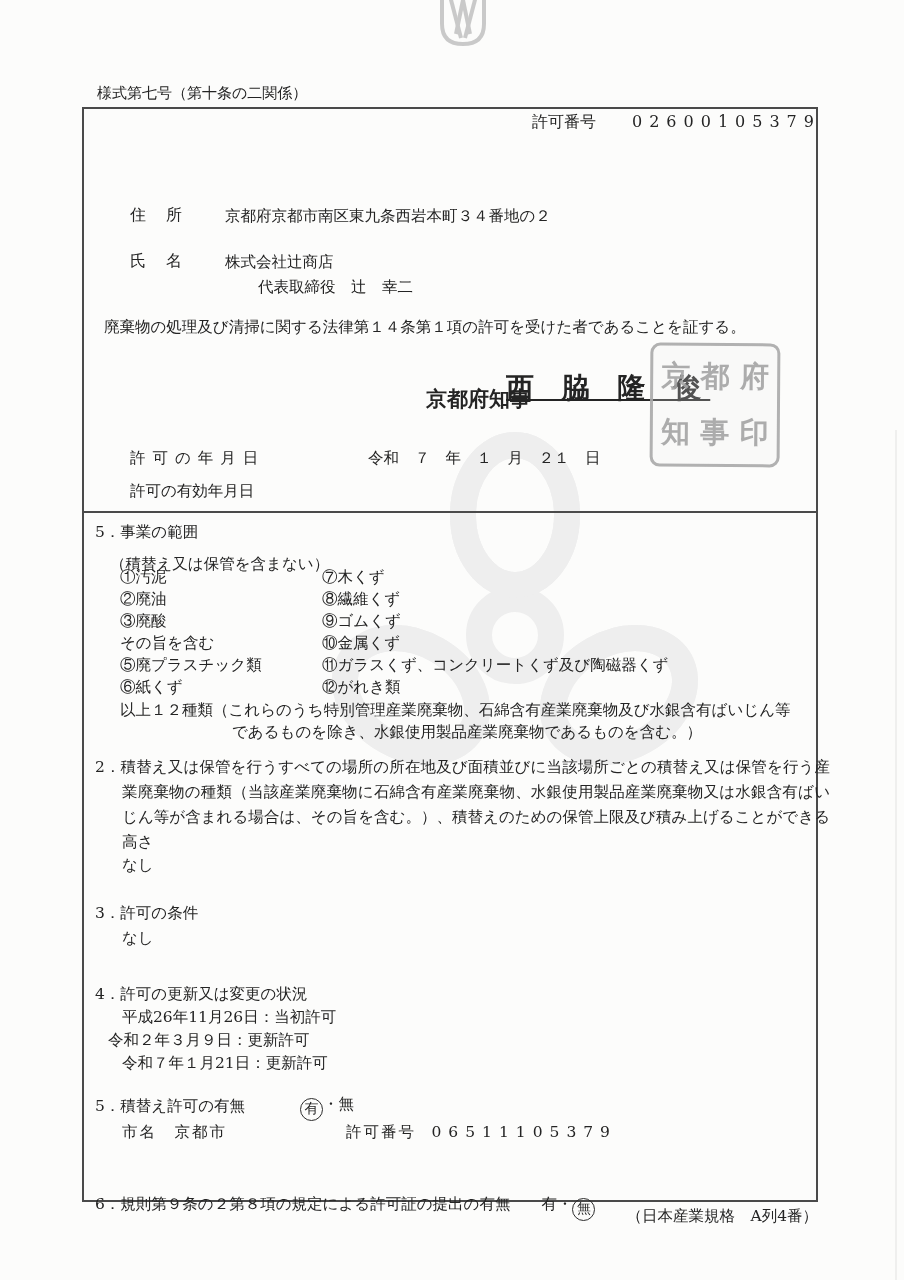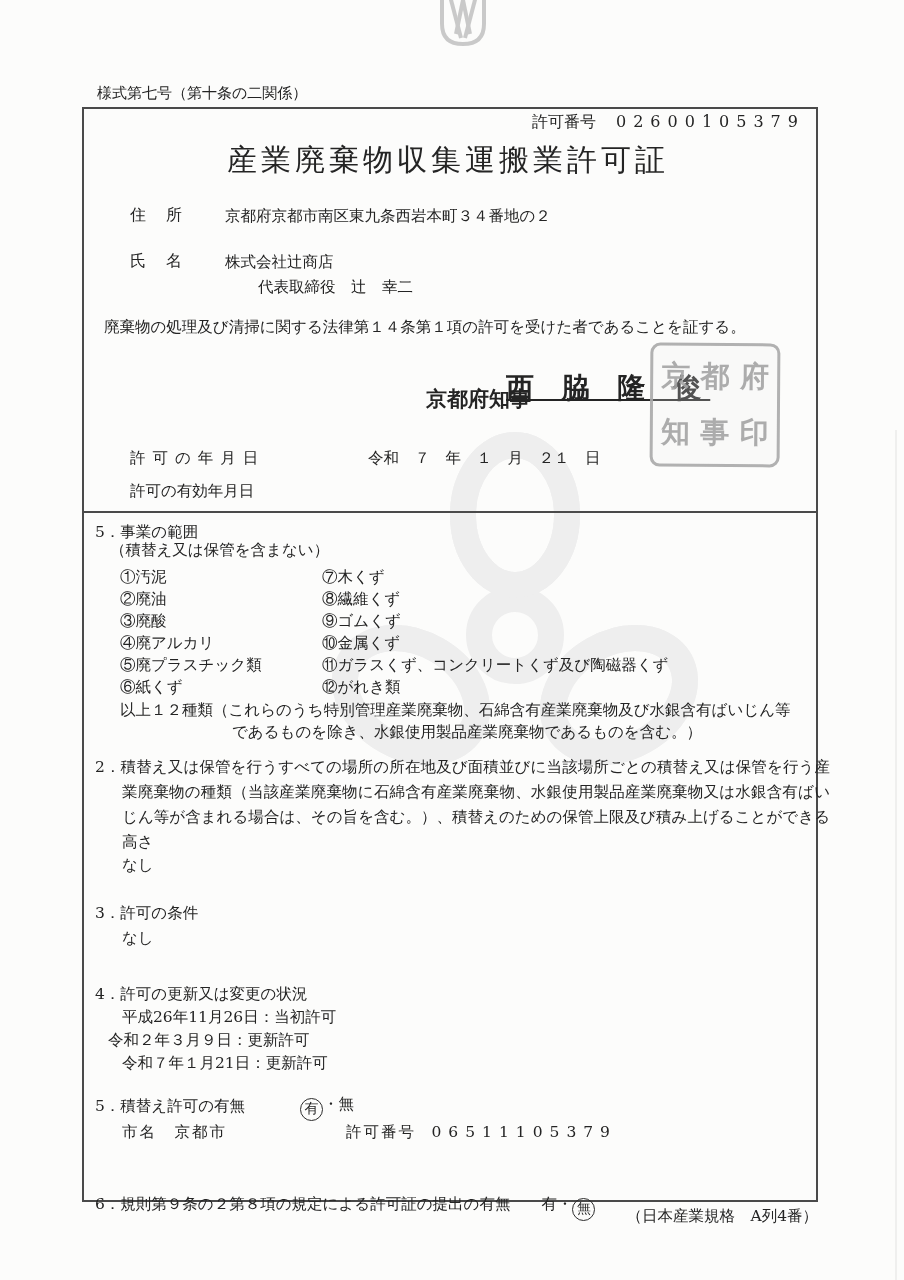--- a/index.html
+++ b/index.html
@@ -12,21 +12,21 @@
     overflow:hidden;
   }
   .abs{position:absolute;}
   .doc-box{
     left:82px;top:107px;width:732px;height:1091px;
     border:2px solid #4a4a4a;
     background:transparent;
   }
   .form-label{left:97px;top:84px;font-size:15px;}
   .permit-no{left:532px;top:112px;font-size:16px;display:flex;gap:20px;}
-  .permit-no .num{letter-spacing:7px;}
+  .permit-no .num{letter-spacing:7px;margin-left:16px;}
   .doc-title{left:82px;top:140px;width:732px;text-align:center;font-size:30px;letter-spacing:4px;}
   .row-label{font-size:16px;letter-spacing:2px;}
   .txt{font-size:15.5px;}
   .issuer-title{left:426px;top:385px;font-size:21px;font-weight:bold;}
   .issuer-name{left:506px;top:369px;font-size:28px;font-weight:600;letter-spacing:9px;text-decoration:underline;}
   .seal{
     left:650px;top:343px;width:118px;height:112px;
     border:3px solid #ababab;border-radius:10px;
     display:grid;grid-template-columns:repeat(3,1fr);grid-template-rows:repeat(2,1fr);
     place-items:center;color:#a6a6a6;font-size:29px;font-weight:bold;
@@ -83,21 +83,20 @@
 
   <div class="abs form-label">様式第七号（第十条の二関係）</div>
 
   <div class="abs doc-box"></div>
 
   <div class="abs permit-no">
     <span>許可番号</span>
     <span class="num">02600105379</span>
   </div>
 
-  <div class="abs doc-title">産業廃棄物収集運搬業許可証</div>
 
   <div class="abs row-label" style="left:130px;top:205px;">住　所</div>
   <div class="abs txt" style="left:225px;top:206px;">京都府京都市南区東九条西岩本町３４番地の２</div>
 
   <div class="abs row-label" style="left:130px;top:251px;">氏　名</div>
   <div class="abs txt" style="left:225px;top:252px;">株式会社辻商店</div>
   <div class="abs txt" style="left:258px;top:277px;">代表取締役　辻　幸二</div>
 
   <div class="abs txt" style="left:104px;top:317px;">廃棄物の処理及び清掃に関する法律第１４条第１項の許可を受けた者であることを証する。</div>
 
@@ -113,37 +112,37 @@
     <span>印</span>
   </div>
 
   <div class="abs txt date-label-spaced" style="left:130px;top:448px;">許可の年月日</div>
   <div class="abs txt" style="left:368px;top:448px;">令和　７　年　１　月　２１　日</div>
   <div class="abs txt" style="left:130px;top:481px;text-align:center;">許可の有効年月日</div>
 
   <div class="abs sep-line"></div>
 
   <div class="abs sec-head" style="left:95px;top:522px;">5．事業の範囲</div>
-  <div class="abs txt" style="left:110px;top:540px;">（積替え又は保管を含まない）</div>
+  <div class="abs txt" style="left:110px;top:554px;">（積替え又は保管を含まない）</div>
 
   <div class="abs" style="left:120px;top:567px;">
     <div class="list-row" style="height:22px;">
       <span class="c1">①汚泥</span>
       <span>⑦木くず</span>
     </div>
     <div class="list-row" style="height:22px;">
       <span class="c1">②廃油</span>
       <span>⑧繊維くず</span>
     </div>
     <div class="list-row" style="height:22px;">
       <span class="c1">③廃酸</span>
       <span>⑨ゴムくず</span>
     </div>
     <div class="list-row" style="height:22px;">
-      <span class="c1">④廃アルカリ</span>
+      <span class="c1">その旨を含む</span>
       <span>⑩金属くず</span>
     </div>
     <div class="list-row" style="height:22px;">
       <span class="c1">⑤廃プラスチック類</span>
       <span>⑪ガラスくず、コンクリートくず及び陶磁器くず</span>
     </div>
     <div class="list-row" style="height:22px;">
       <span class="c1">⑥紙くず</span>
       <span>⑫がれき類</span>
     </div>

